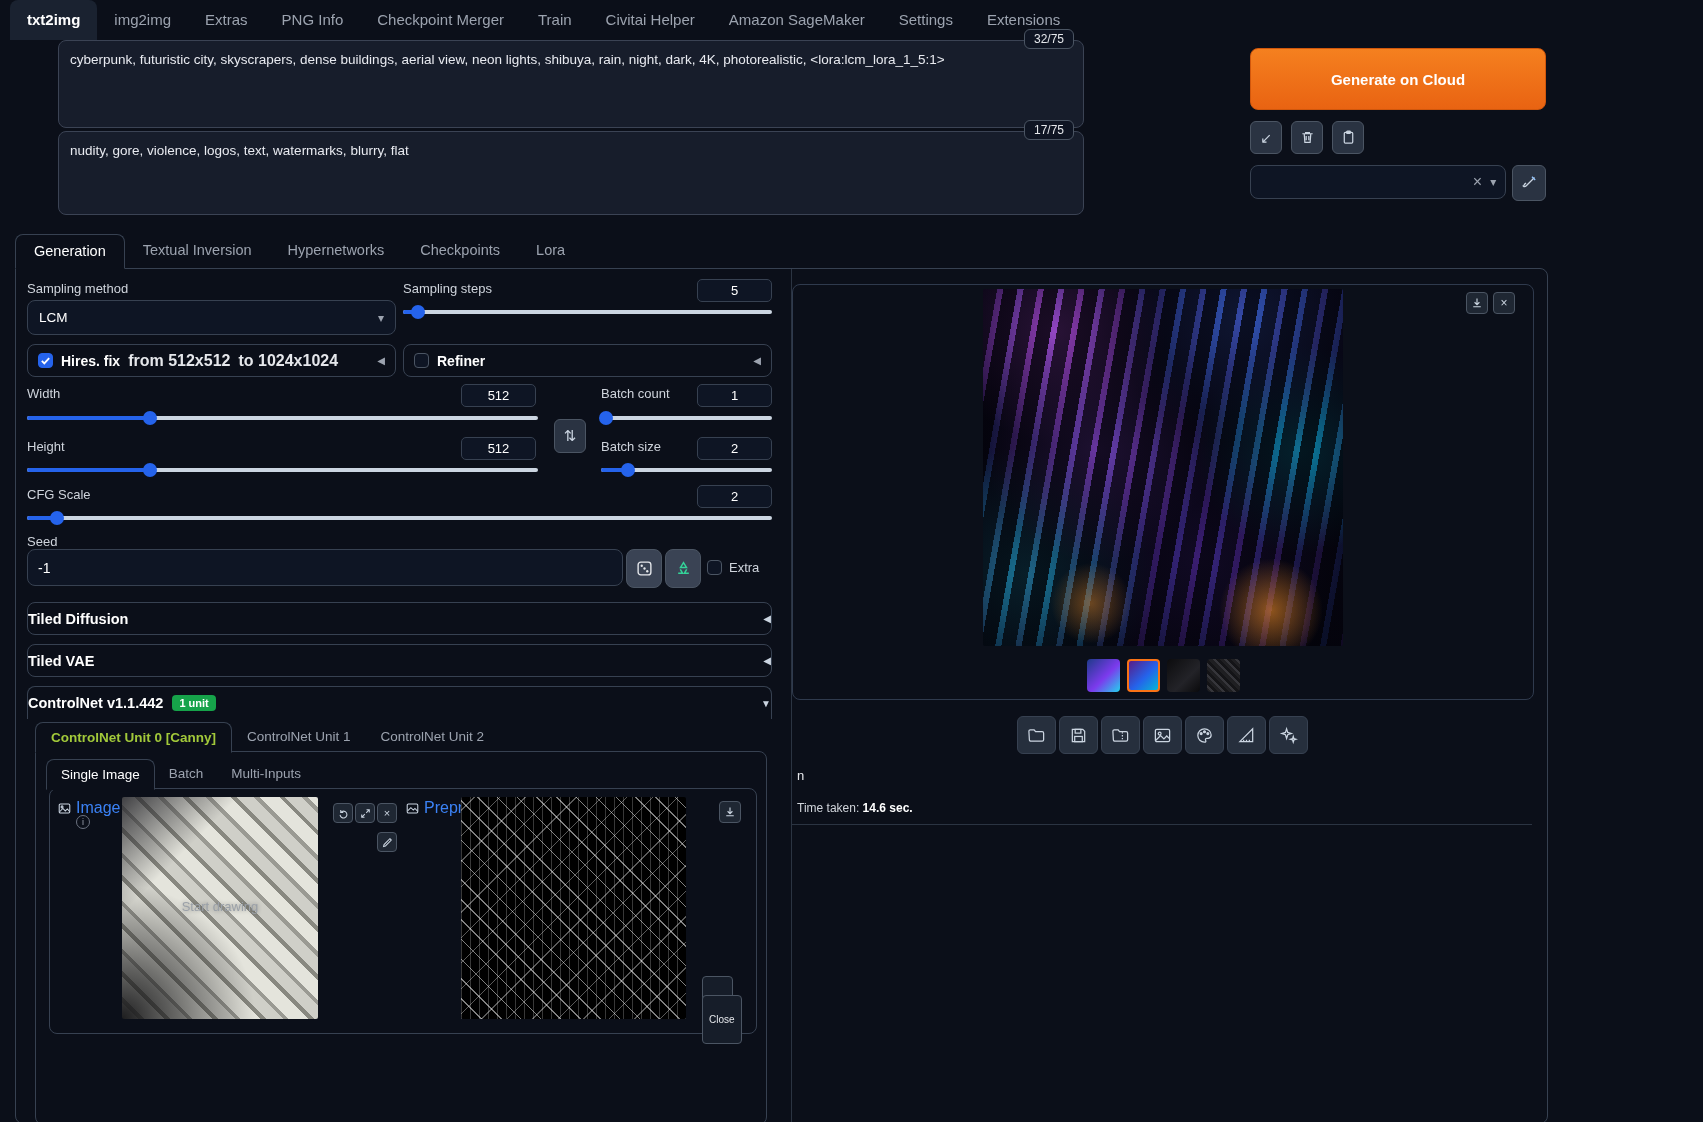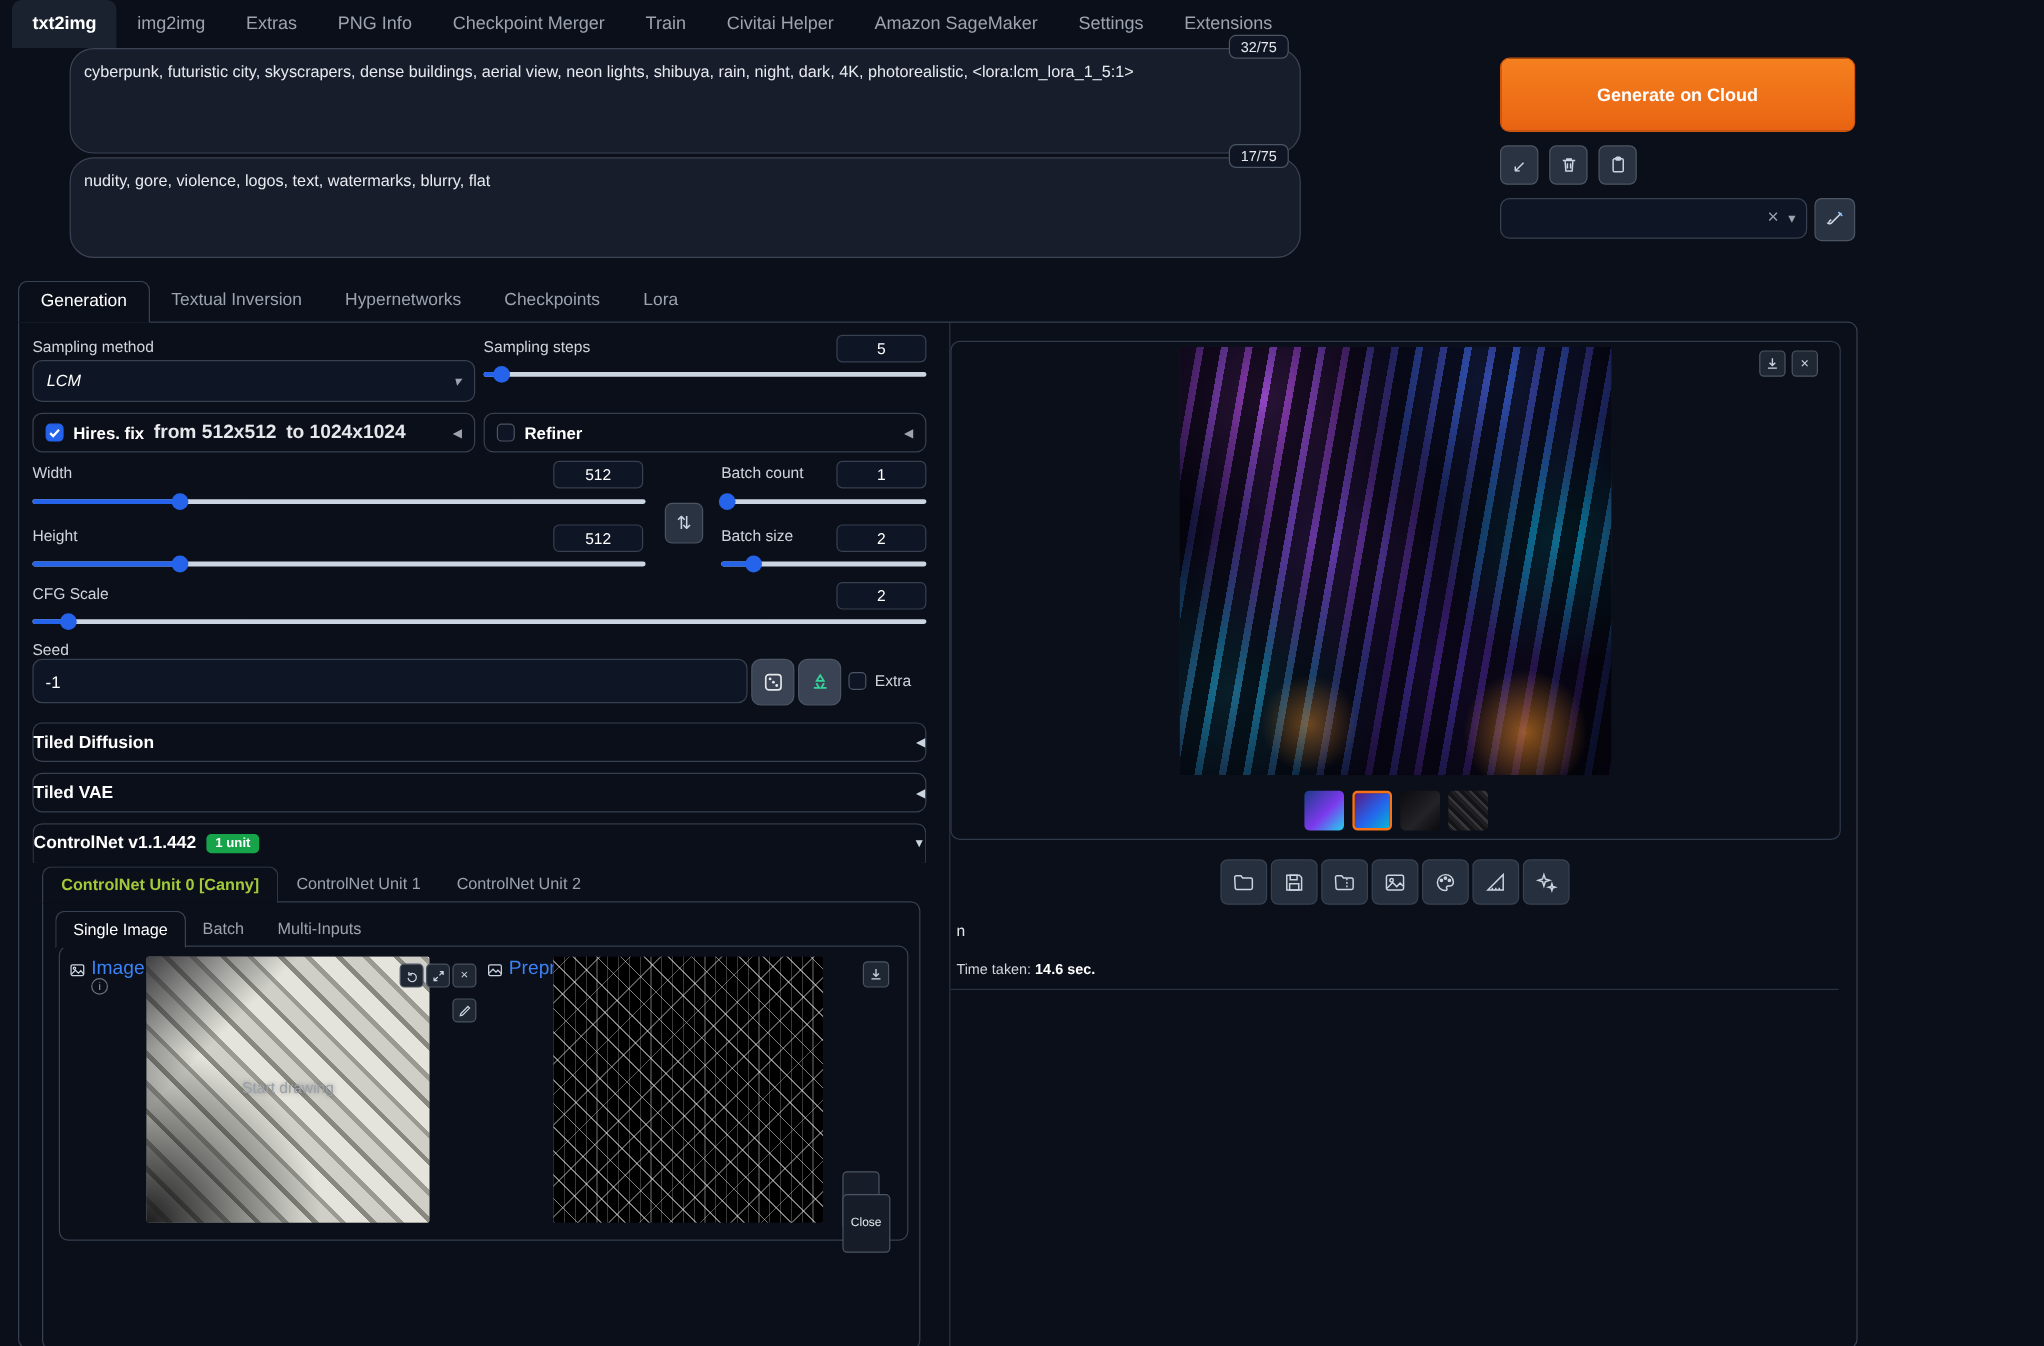--- a/index.html
+++ b/index.html
@@ -7,21 +7,21 @@
        font-family:"Liberation Sans",sans-serif;color:#e5e7eb;}
   
   .topnav{position:absolute;left:10px;top:0;height:40px;display:flex;align-items:stretch;}
   .topnav .tab{padding:0 17px;line-height:40px;font-size:15px;color:#9ca3af;cursor:pointer;white-space:nowrap;}
   .topnav .tab.active{background:#1a2230;border-radius:8px 8px 0 0;color:#fff;font-weight:700;}
   
   .prompts{position:absolute;left:15px;top:40px;width:1026px;padding-left:43px;}
   .pwrap{position:relative;}
   .pwrap + .pwrap{margin-top:3px;}
   textarea.prompt{display:block;box-sizing:border-box;width:100%;background:#171d2b;border:1px solid #3b4354;
-    border-radius:20px;color:#e8eaf0;font-family:"Liberation Sans",sans-serif;font-size:13.5px;
+    border-radius:8px;color:#e8eaf0;font-family:"Liberation Sans",sans-serif;font-size:13.5px;
     padding:9px 11px;resize:none;outline:none;line-height:1.5;}
   .counter{position:absolute;right:10px;top:-11px;background:#0f1523;border:1px solid #4b5563;border-radius:6px;
     padding:2px 9px;font-size:12px;color:#e5e7eb;z-index:2;}
   
   .right-actions{position:absolute;left:1250px;top:48px;width:296px;}
   .generate-btn{width:100%;height:62px;border-radius:8px;border:1px solid #d1570c;
     background:linear-gradient(180deg,#f5801f,#e96312);color:#fff;font-weight:700;font-size:15px;
     font-family:"Liberation Sans",sans-serif;cursor:pointer;}
   .mini-row{margin-top:11px;display:flex;gap:9px;}
   .chip-btn{display:flex;align-items:center;justify-content:center;background:#2a3342;border:1px solid #4b5563;
@@ -72,21 +72,21 @@
   .cn-tabs .tab.active{color:#a2c93a;font-weight:700;background:#0b0f19;border:1px solid #374151;
     border-bottom:1px solid #0b0f19;border-radius:8px 8px 0 0;}
   .cn-panel{position:absolute;left:8px;top:470px;width:730px;height:372px;border:1px solid #374151;
     border-radius:0 8px 8px 8px;overflow:hidden;}
   .mode-tabs{position:absolute;left:10px;top:7px;display:flex;z-index:2;}
   .mode-tabs .tab{padding:0 14px;line-height:29px;font-size:13.5px;color:#9ca3af;cursor:pointer;}
   .mode-tabs .tab.active{color:#fff;background:#0b0f19;border:1px solid #374151;border-bottom:1px solid #0b0f19;
     border-radius:8px 8px 0 0;}
   .cn-content{position:absolute;left:13px;top:36px;width:706px;height:244px;border:1px solid #374151;border-radius:8px;}
   .img-chip{position:absolute;display:flex;align-items:center;gap:5px;color:#3b82f6;font-size:16px;}
-  .input-image{position:absolute;left:72px;top:8px;width:236px;height:222px;border-radius:2px;
+  .input-image{position:absolute;left:72px;top:8px;width:196px;height:222px;border-radius:2px;
     background:
       radial-gradient(circle at 0% 100%, rgba(20,20,22,.95), rgba(20,20,22,0) 45%),
       linear-gradient(135deg, rgba(35,35,40,.85), transparent 28%),
       repeating-linear-gradient(45deg,#cfcfc8 0 12px,#9a9a93 12px 16px,#e4e4dc 16px 30px,#888880 30px 34px),
       repeating-linear-gradient(-45deg, rgba(110,110,105,.4) 0 1px, transparent 1px 14px),
       #d6d6cf;}
   .start-drawing{position:absolute;left:0;right:0;top:46%;text-align:center;color:#9aa0a8;font-size:13px;
     text-shadow:0 0 4px rgba(0,0,0,.35);}
   .tiny-chip{position:absolute;width:18px;height:18px;display:flex;align-items:center;justify-content:center;
     background:#1f2733;border:1px solid #4b5563;border-radius:4px;color:#cbd5e1;font-size:11px;cursor:pointer;}
@@ -198,21 +198,21 @@
     <div class="tab">Hypernetworks</div>
     <div class="tab">Checkpoints</div>
     <div class="tab">Lora</div>
   </div>
 
   <div class="main">
 
     <div class="left-col">
 
       <span class="lbl abs" style="left:0;top:0;">Sampling method</span>
-      <div class="dd abs" style="left:0;top:19px;width:369px;height:35px;font-style:italic;">
+      <div class="dd abs" style="left:0;top:19px;width:369px;height:35px;">
         <span>LCM</span>
         <span class="caret">▾</span>
       </div>
 
       <span class="lbl abs" style="left:376px;top:0;">Sampling steps</span>
       <input class="numbox abs" style="left: 670px; top: -2px;" value="5">
       <div class="slider abs" style="left:376px;top:24px;width:369px;">
         <div class="track"></div>
           <div class="fill" style="width:4%;"></div>
         <div class="thumb" style="left:4%;"></div>

